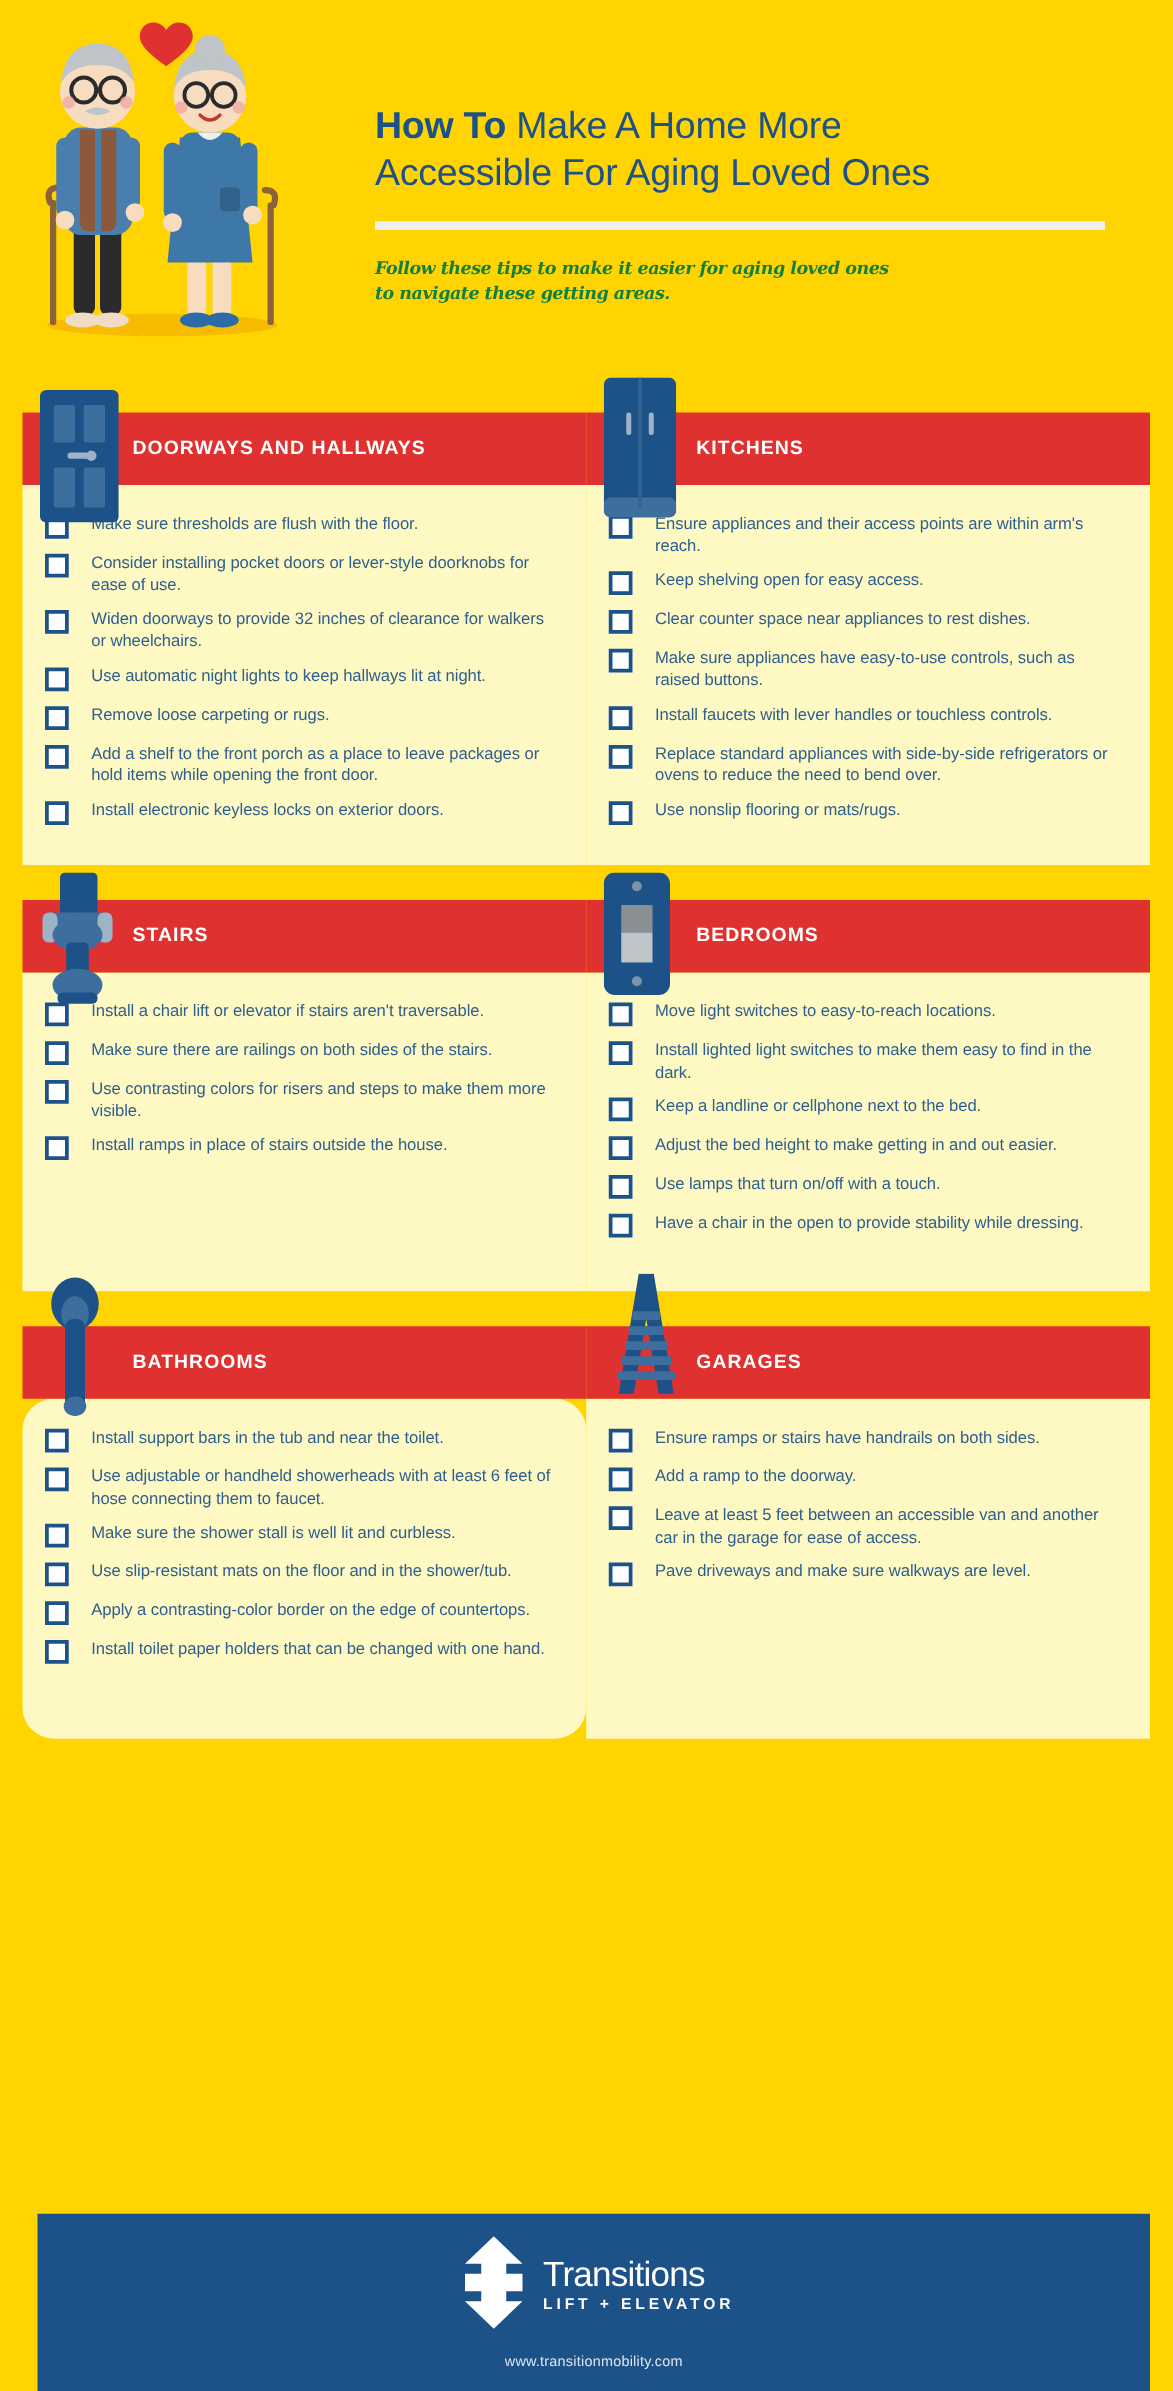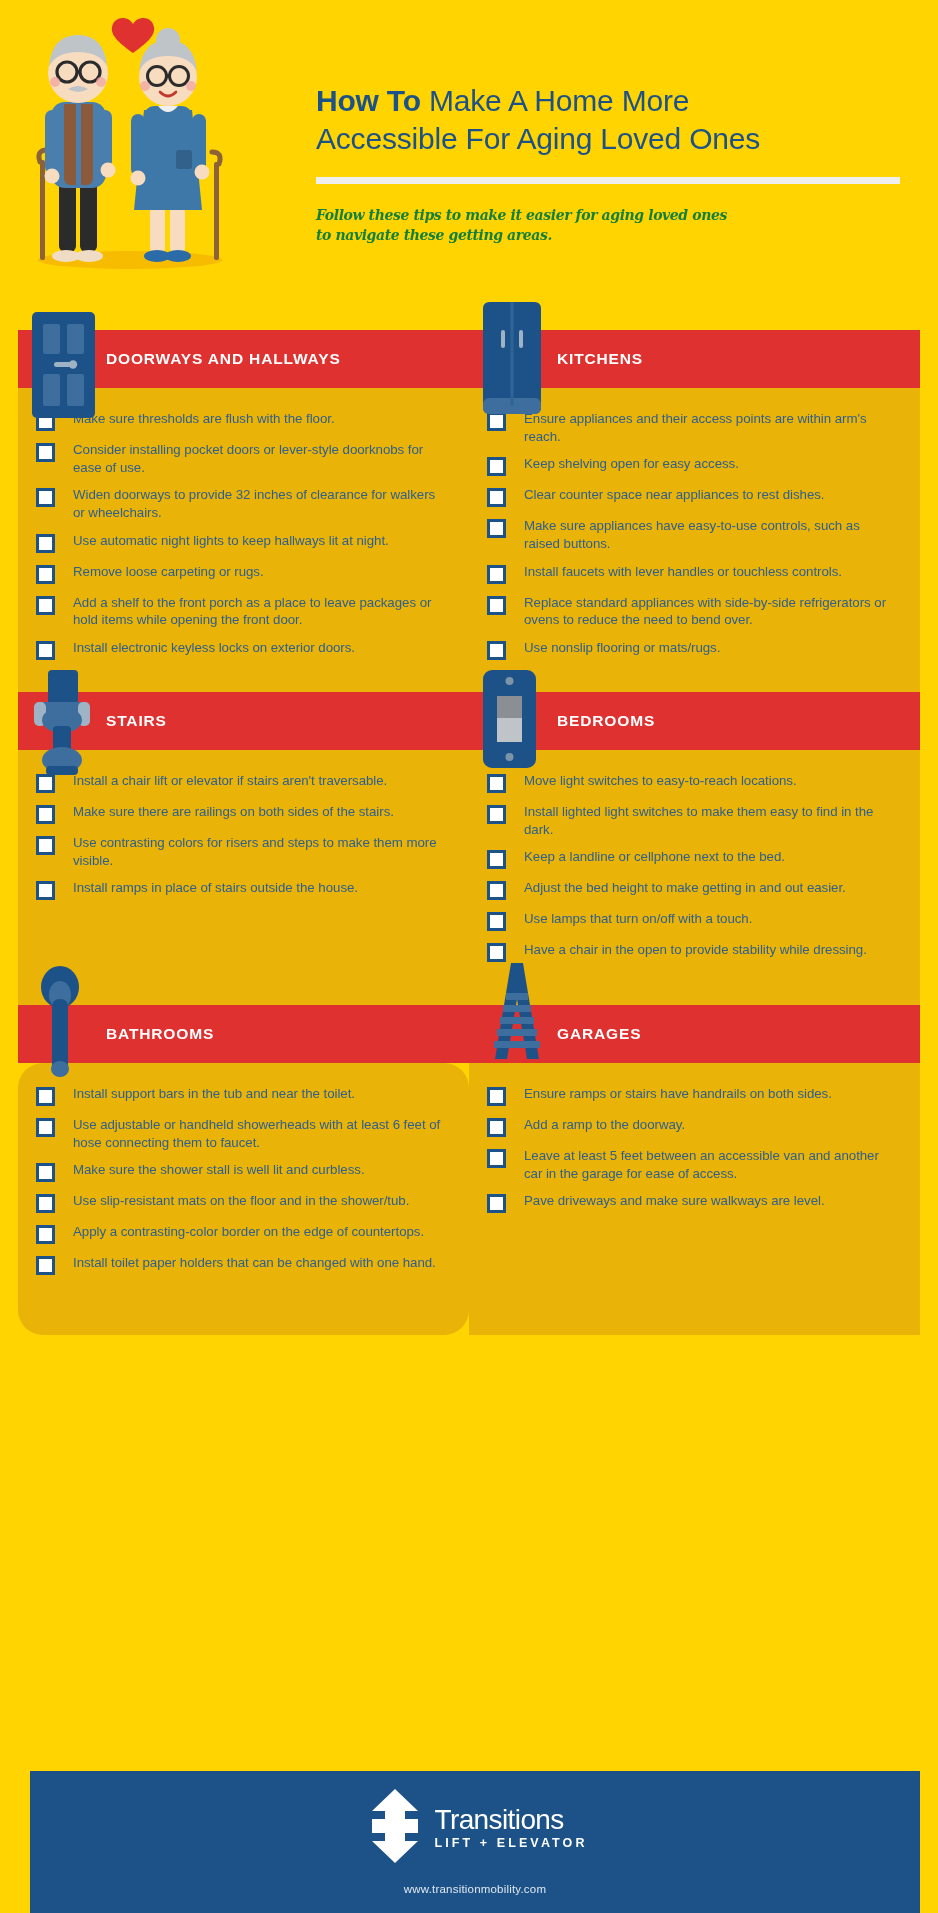--- a/index.html
+++ b/index.html
@@ -21,21 +21,21 @@
   }
   .header-art {
     position: absolute;
     left: 18px;
     top: 10px;
     width: 230px;
     height: 290px;
   }
   .header-text {
     position: absolute;
-    left: 316px;
+    left: 300px;
     top: 82px;
     width: 610px;
   }
   .title {
     font-size: 30px;
     line-height: 1.28;
     color: #1d5288;
     font-weight: 400;
     letter-spacing: -0.2px;
   }
@@ -61,20 +61,21 @@
   .grid {
     position: relative;
     padding: 0 18px;
     display: flex;
     flex-wrap: wrap;
     gap: 0px 26px;
   }
   .row {
     display: flex;
     width: 100%;
+    margin-bottom: 28px;
   }
   .card {
     position: relative;
     flex: 1 1 0;
     min-width: 0;
   }
   .card-head {
     position: relative;
     background: #E03131;
     height: 58px;
@@ -82,21 +83,21 @@
     align-items: center;
   }
   .card-head-title {
     color: #ffffff;
     font-size: 15.5px;
     font-weight: 700;
     letter-spacing: 0.85px;
     margin-left: 88px;
   }
   .card-body {
-    background: #eab308;
+    background: #fef9c3;
     padding: 22px 18px 22px 18px;
     min-height: 260px;
   }
   .card-icon {
     position: absolute;
     left: 14px;
     z-index: 5;
   }
 
   

